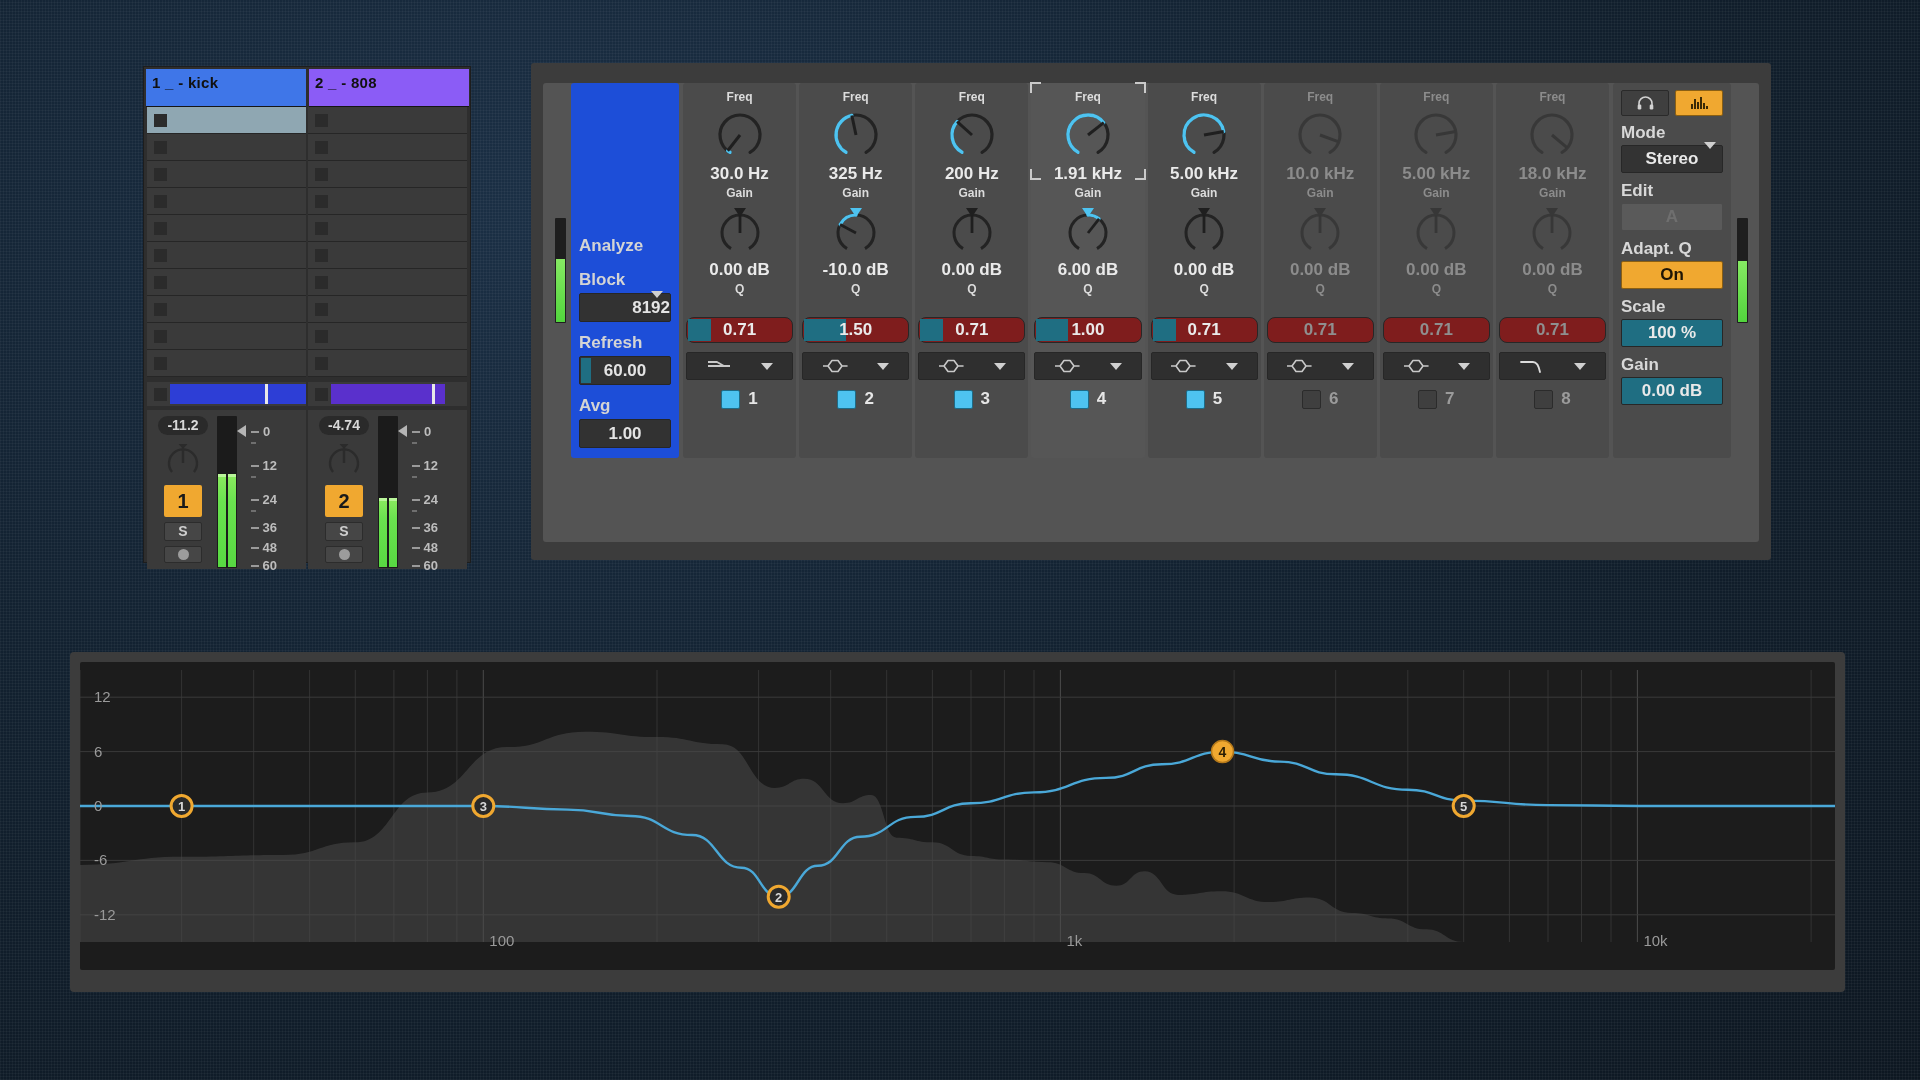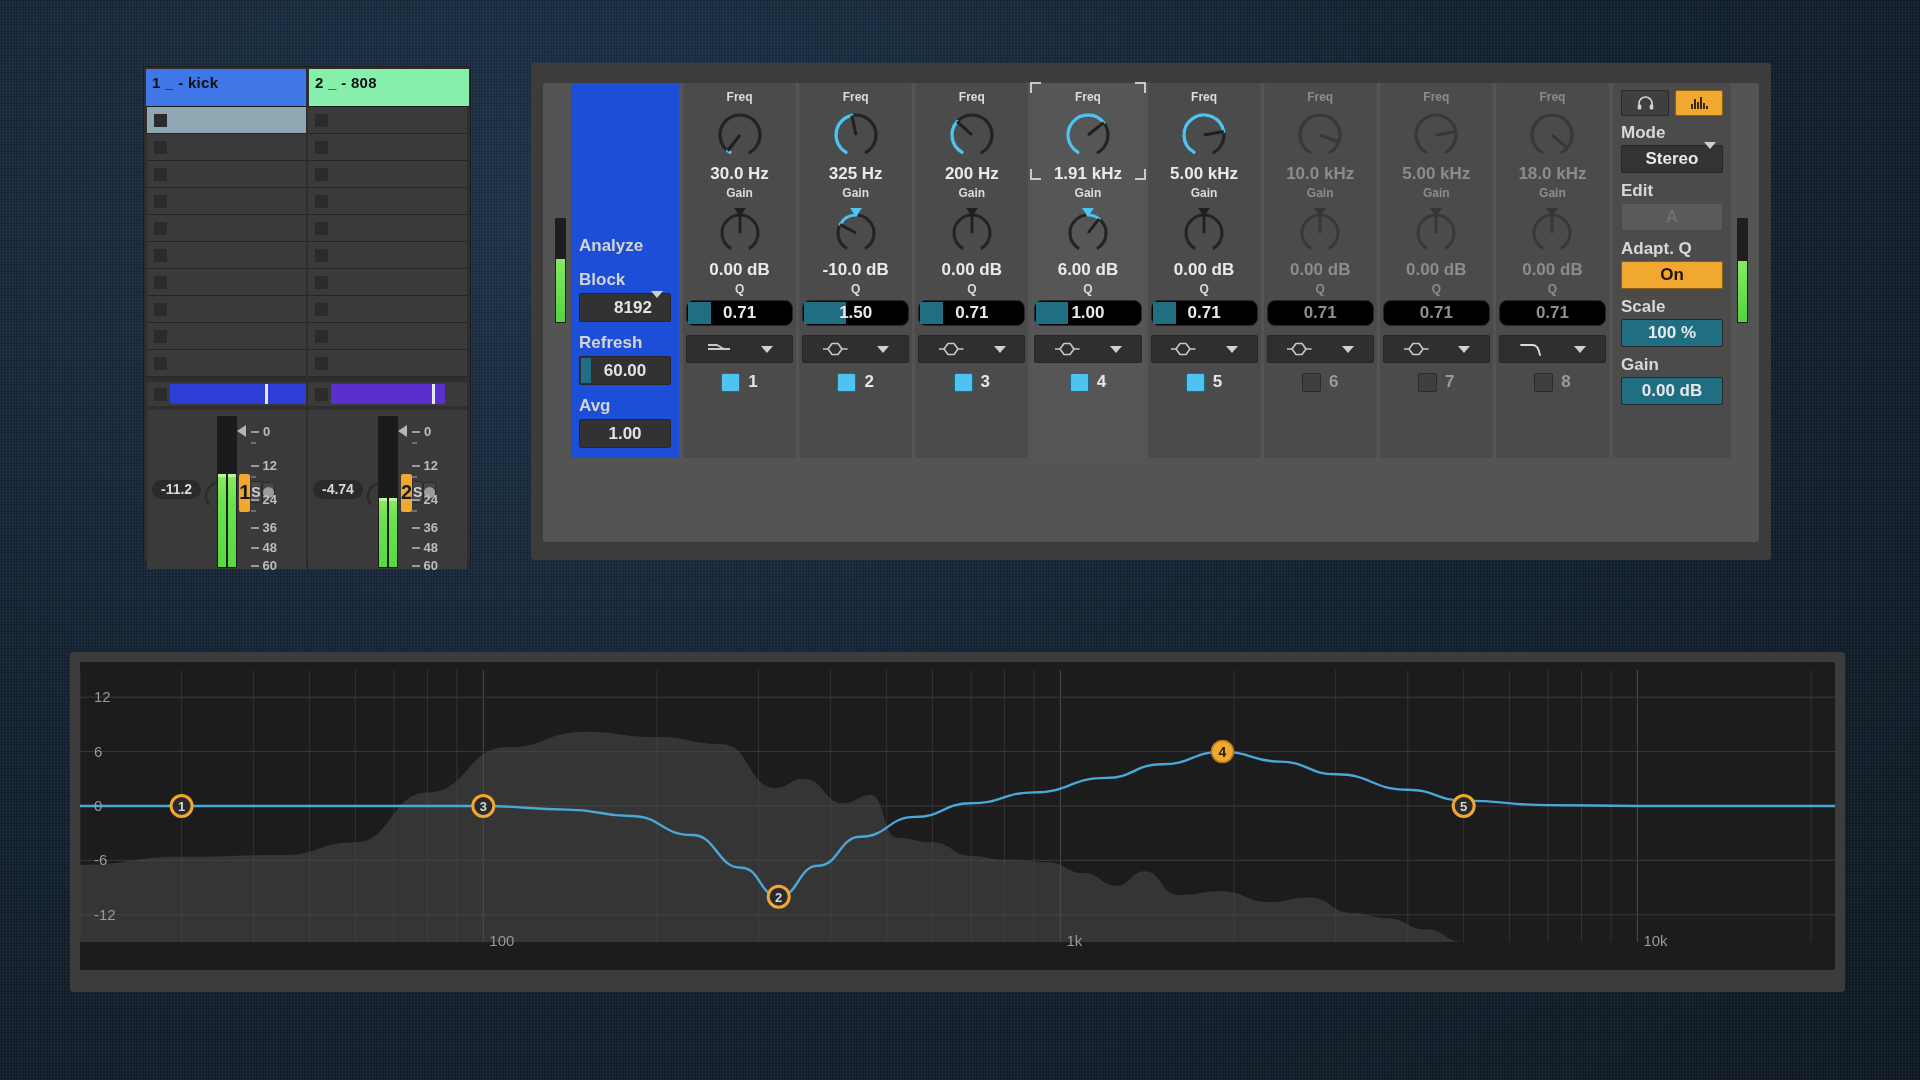--- a/index.html
+++ b/index.html
@@ -48,21 +48,21 @@
   .scene-bar { flex: 1; height: 20px; margin-left: 3px; position: relative; }
   .scene-bar .fill { position: absolute; left: 0; top: 0; bottom: 0; }
   .scene-bar .tick { position: absolute; top: 0; bottom: 0; width: 3px; background: #e8e8e8; }
 
   .mixer-row { display: flex; height: 165px; padding: 4px 2px 2px; }
   .mixer-strip {
     flex: 1; margin: 0 1px; background: #3a3a3a;
     position: relative; padding: 6px 5px;
     display: flex;
   }
-  .mixer-left { width: 62px; display: flex; align-items: center; text-align: right; }
+  .mixer-left { width: 62px; display: flex; flex-direction: column; align-items: center; text-align: right; }
   .vol-pill {
     background: #2a2a2a; color: #d8d8d8; font-size: 14px; font-weight: bold;
     border-radius: 10px; padding: 2px 9px; line-height: 15px;
   }
   .pan-knob {
     width: 38px; height: 38px; margin-top: 6px; position: relative;
   }
   .pan-knob svg { display: block; }
   .track-num {
     width: 38px; height: 38px; background: #f0a830; color: #1a1a1a;
@@ -135,41 +135,41 @@
     width: 108px; background: #1d4ed8; border-radius: 3px; margin-right: 4px;
     padding: 10px 8px; display: flex; flex-direction: column; justify-content: flex-end;
   }
   .lbl { color: #d4d4d4; font-size: 17px; font-weight: bold; margin-bottom: 3px; }
   .val-box {
     background: #323232; border: 1px solid #262626; border-radius: 2px;
     color: #e4e4e4; font-size: 17px; font-weight: bold; height: 29px;
     display: flex; align-items: center; justify-content: center; position: relative;
     margin-bottom: 11px;
   }
-  .val-box.with-dropdown { justify-content: center; padding-left: 16px; }
+  .val-box.with-dropdown { justify-content: flex-end; padding-left: 16px; }
   .val-box .caret { position: absolute; right: 7px; top: 50%; transform: translateY(-50%); }
   .val-box .tealfill { position: absolute; left: 1px; top: 1px; bottom: 1px; background: #1f6e82; }
   .val-box span.v { position: relative; z-index: 2; }
 
   .bands { display: flex; flex: 1; gap: 3px; }
   .band {
     flex: 1; background: #4b4b4b; border-radius: 3px;
     display: flex; flex-direction: column; align-items: center;
     padding: 5px 3px 6px; position: relative;
   }
   .band.active-sel { background: #565656; }
   .band.off .knob-svg { opacity: .45; }
   .band.off .band-lbl, .band.off .band-val { color: #8c8c8c; }
   .band-lbl { color: #dcdcdc; font-size: 12px; font-weight: bold; line-height: 19px; }
   .band-val { color: #eaeaea; font-size: 17px; font-weight: bold; line-height: 21px; }
   .knob-wrap { width: 62px; height: 56px; }
   .q-box {
-    width: 100%; height: 26px; background: #000000; border: 1px solid #272727; border-radius: 8px;
+    width: 100%; height: 26px; background: #7f1d1d; border: 1px solid #272727; border-radius: 8px;
     position: relative; display: flex; align-items: center; justify-content: center;
-    margin-top: 1px;
+    margin-top: 18px;
   }
   .q-box .tealfill { position: absolute; left:1px; top:1px; bottom:1px; background: #1f6e82; }
   .q-box span { position: relative; z-index: 2; color: #eaeaea; font-size: 17px; font-weight: bold; }
   .q-box.dim span { color: #8f8f8f; }
   .type-box {
     width: 100%; height: 28px; background: #2f2f2f; border: 1px solid #272727; border-radius: 2px;
     margin-top: 9px; display: flex; align-items: center; justify-content: space-around; padding: 0 4px;
   }
   .band-toggle-row { display: flex; align-items: center; gap: 8px; margin-top: 9px; }
   .band-chk {
@@ -221,21 +221,21 @@
   .axis-txt { fill: #9a9a9a; font-size: 15px; font-family: "Liberation Sans", sans-serif; }
 
   .caret-tri { width: 0; height: 0; border-left: 6px solid transparent; border-right: 6px solid transparent; border-top: 7px solid #d0d0d0; }
 </style>
 </head>
 <body>
 
 <div id="session-panel">
   <div class="track-headers">
     <div class="track-header" style="background:#3f76e8">1 _ - kick</div>
-    <div class="track-header" style="background:#86efac">2 _ - 808</div>
+    <div class="track-header" style="background:#8b5cf6">2 _ - 808</div>
   </div>
 
   <div class="clip-grid">
     <div class="clip-col">
       <div class="clip-slot selected">
           <span class="stop-btn"></span>
         </div>
       <div class="clip-slot">
           <span class="stop-btn"></span>
         </div>

